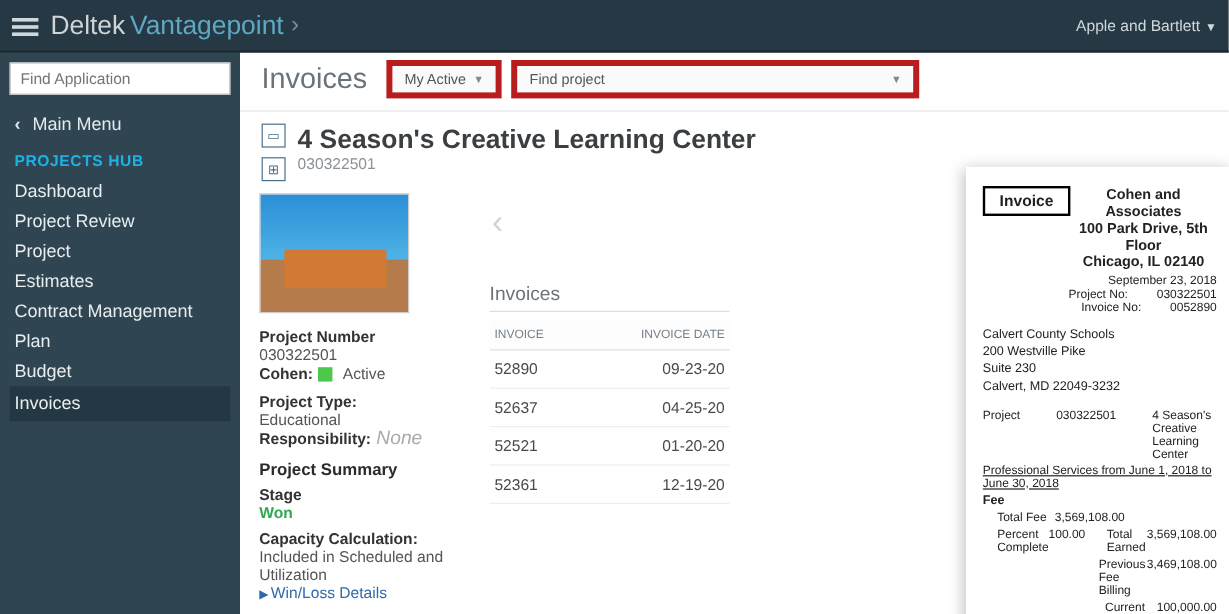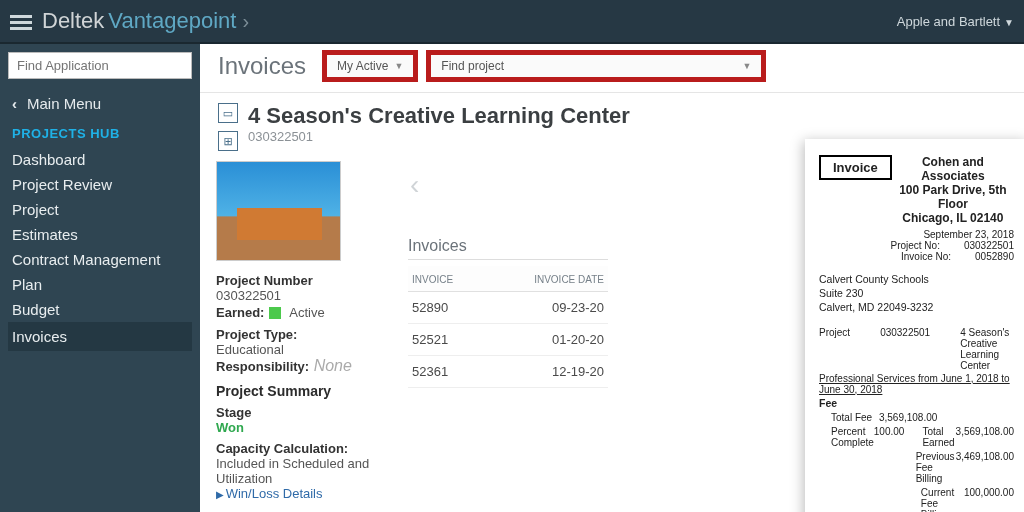--- a/index.html
+++ b/index.html
@@ -124,21 +124,21 @@
         <div class="proj-title">4 Season's Creative Learning Center</div>
         <div class="proj-sub">030322501</div>
       </div>
     </div>
 
     <div class="content-row">
       <div class="left-col">
         <div class="photo"></div>
         <div class="meta-lbl">Project Number</div>
         <div class="meta-val">030322501</div>
-        <div class="meta-lbl" style="display:inline">Earned:</div>
+        <div class="meta-lbl" style="display:inline">Cohen:</div>
         <span class="status-dot"></span>
         <span class="meta-val">Active</span>
         <div class="meta-lbl">Project Type:</div>
         <div class="meta-val">Educational</div>
         <div><span class="meta-lbl">Responsibility:</span> <span class="none-txt">None</span></div>
         <div class="section-h">Project Summary</div>
         <div class="meta-lbl">Stage</div>
         <div class="stage-val">Won</div>
         <div class="meta-lbl">Capacity Calculation:</div>
         <div class="meta-val">Included in Scheduled and Utilization</div>
@@ -150,20 +150,24 @@
         <div class="mid-h">Invoices</div>
         <div class="tbl-head">
           <div class="th-a">INVOICE</div>
           <div class="th-b">INVOICE DATE</div>
         </div>
         <div class="tbl-row">
             <div class="th-a">52890</div>
             <div class="th-b">09-23-20</div>
           </div>
         <div class="tbl-row">
+            <div class="th-a">52637</div>
+            <div class="th-b">04-25-20</div>
+          </div>
+        <div class="tbl-row">
             <div class="th-a">52521</div>
             <div class="th-b">01-20-20</div>
           </div>
         <div class="tbl-row">
             <div class="th-a">52361</div>
             <div class="th-b">12-19-20</div>
           </div>
       </div>
     </div>
 
@@ -182,20 +186,21 @@
             <span>Project No:</span>
             <span>030322501</span>
           </div>
         <div class="row">
             <span>Invoice No:</span>
             <span>0052890</span>
           </div>
       </div>
       <div class="bill-to">
         <div>Calvert County Schools</div>
+          <div>200 Westville Pike</div>
           <div>Suite 230</div>
           <div>Calvert, MD  22049-3232</div>
       </div>
       <div class="proj-line">
           <span>Project</span>
           <span>030322501</span>
           <span>4 Season's Creative Learning Center</span>
         </div>
       <div class="svc-line">Professional Services from June 1, 2018 to June 30, 2018</div>
       <div class="fee-head">Fee</div>

